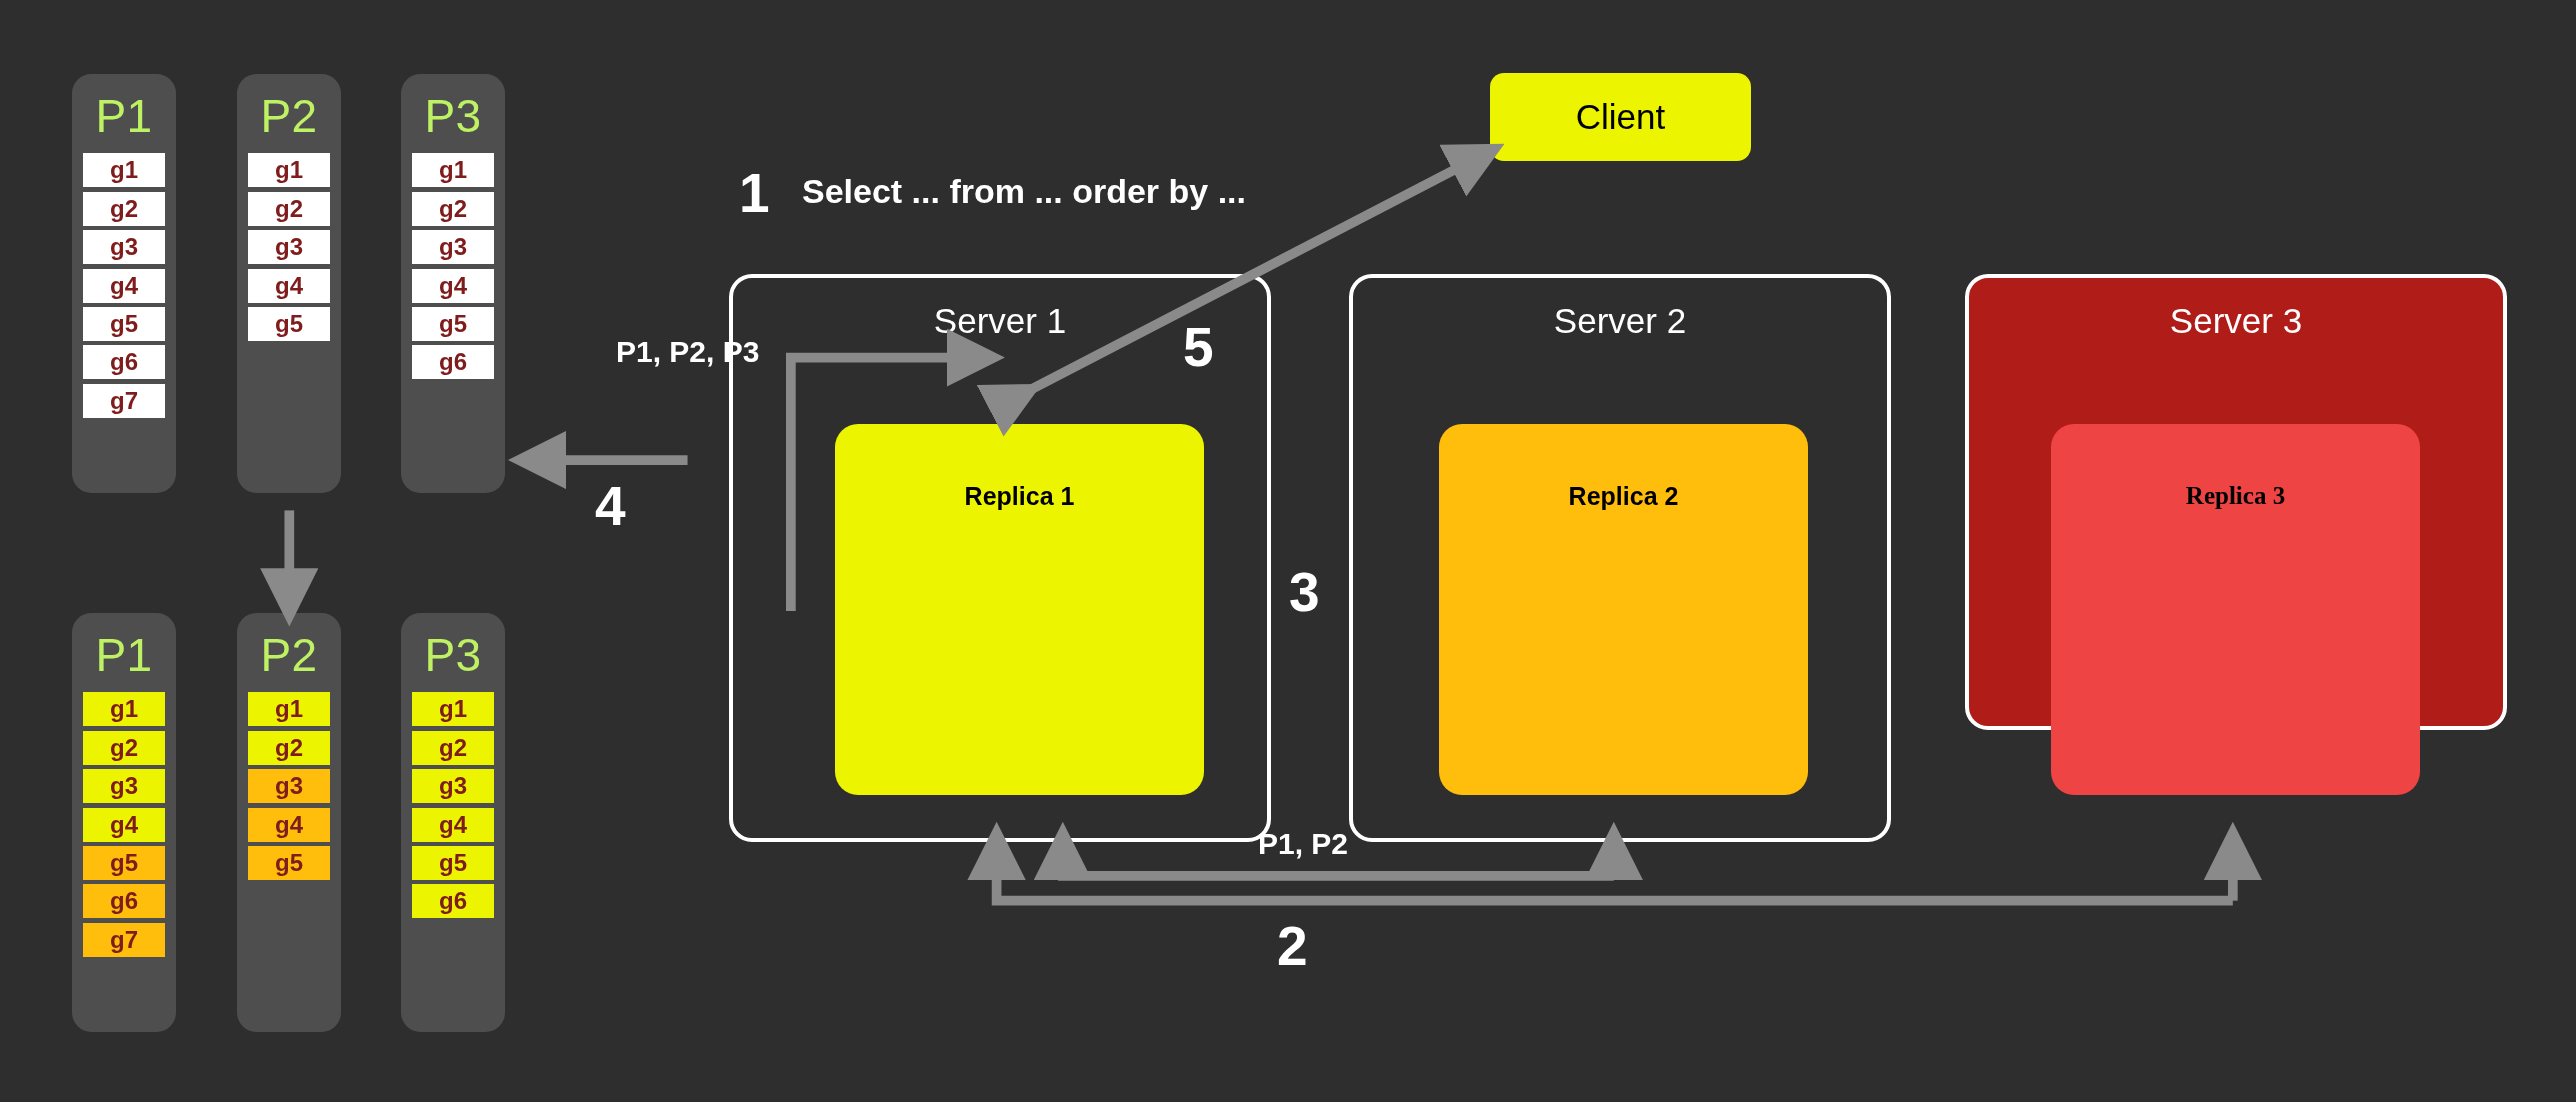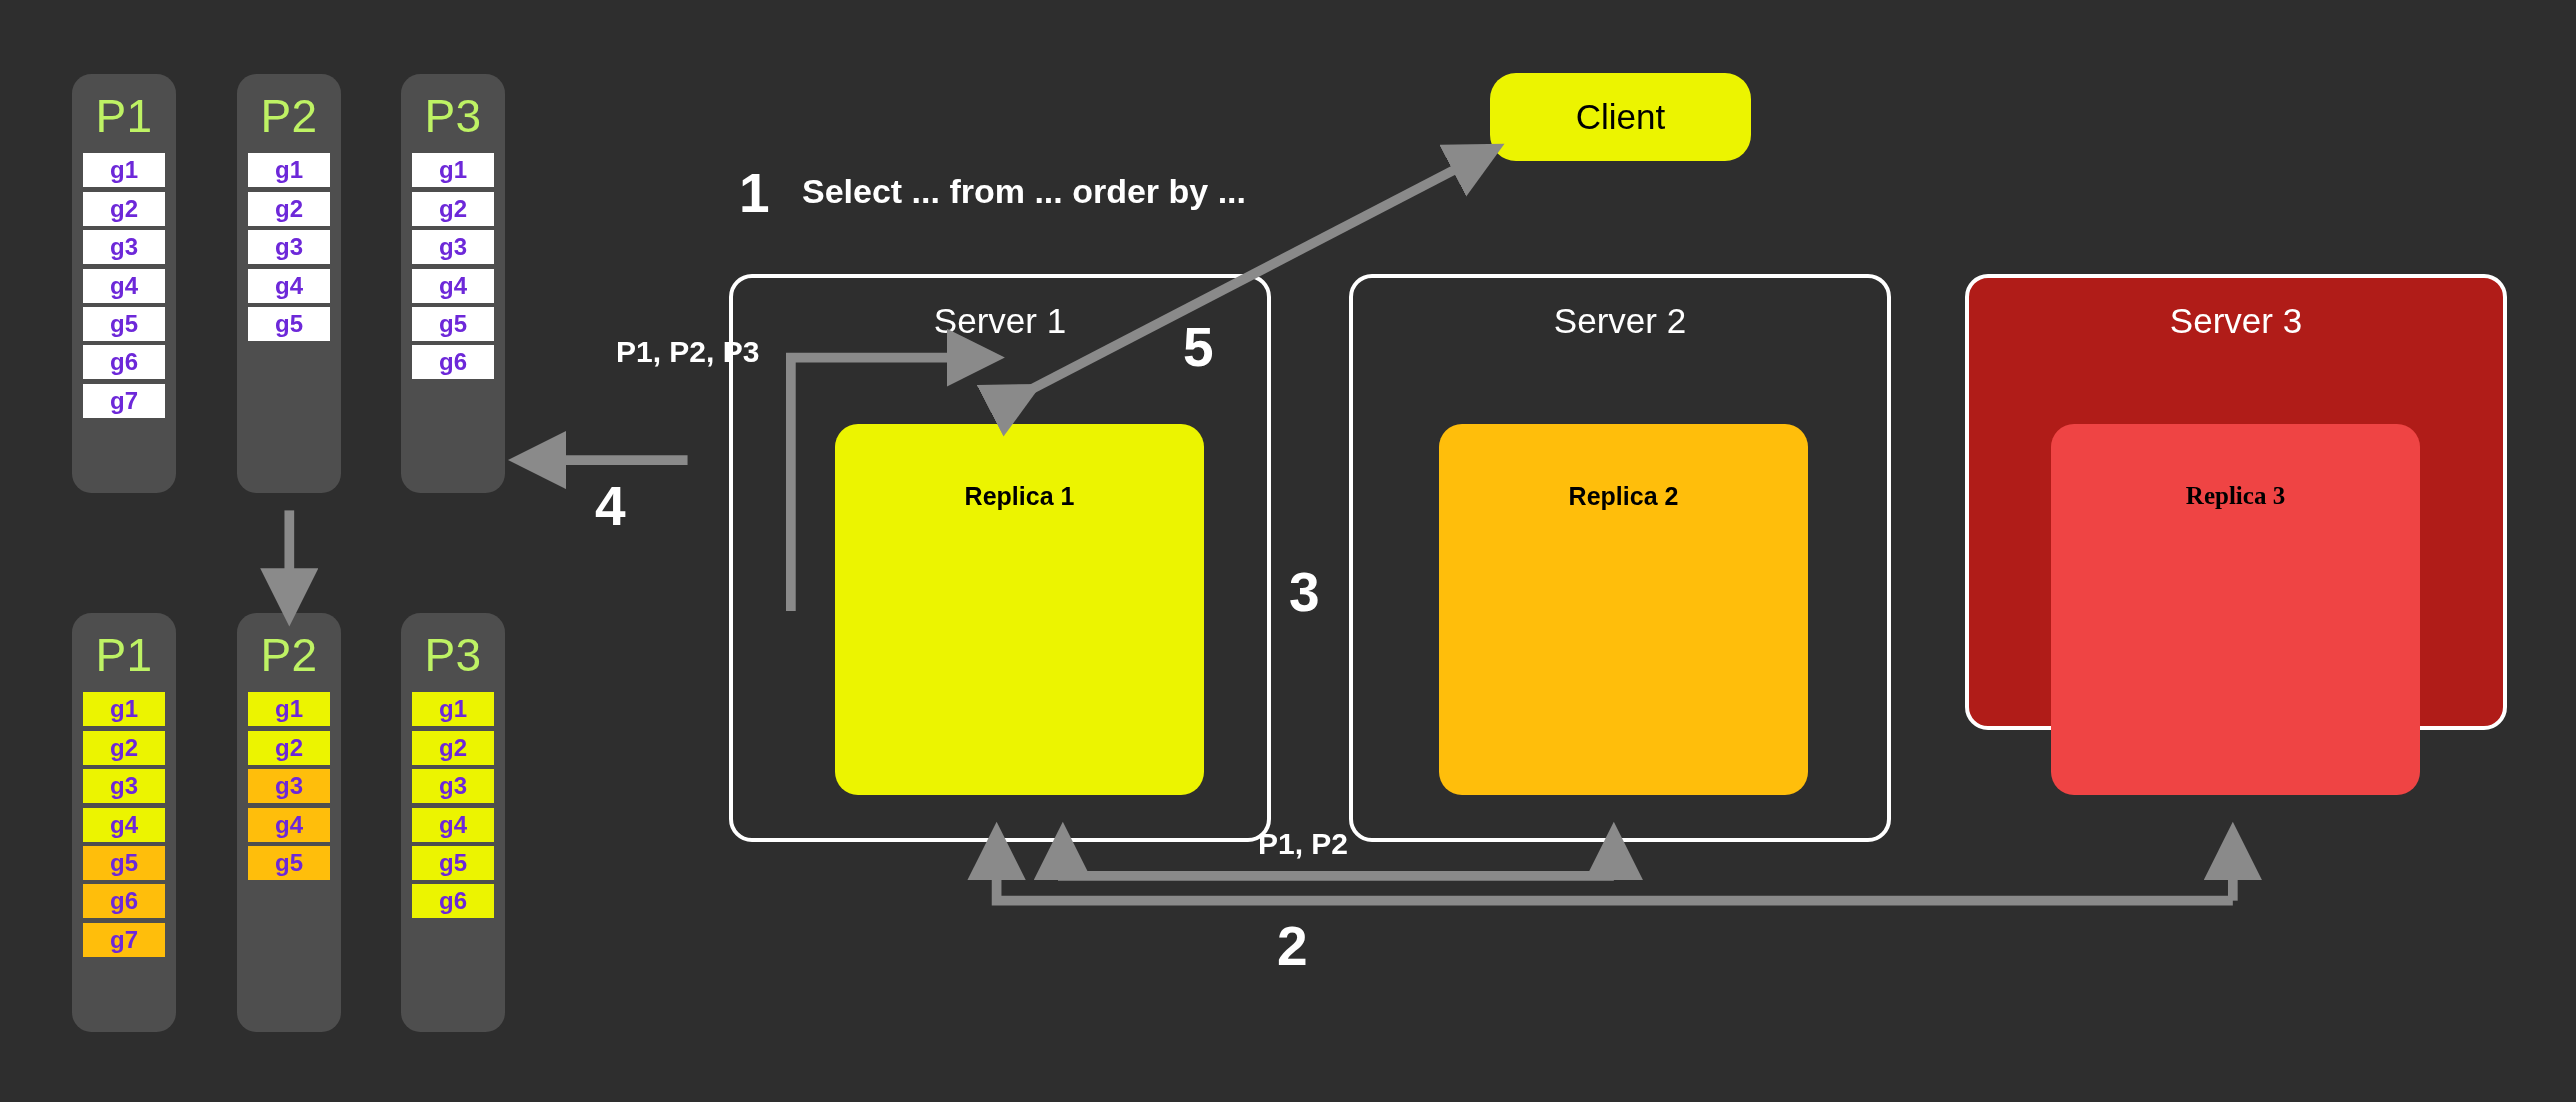--- a/index.html
+++ b/index.html
@@ -37,21 +37,21 @@
     padding: 0 10.6px;
   }
   .cell {
     height: 34px;
     margin-bottom: 4.4px;
     display: flex;
     align-items: center;
     justify-content: center;
     font-size: 24px;
     font-weight: bold;
-    color: #6d28d9;
+    color: #7f1d1d;
     background: #ffffff;
   }
   .cell.yellow { background: #ecf400; }
   .cell.orange { background: #ffbe0b; }
   .cell.white  { background: #ffffff; }
 
   
   .server {
     position: absolute;
     border: 4.4px solid #ffffff;
@@ -78,21 +78,21 @@
     color: #000000;
     font-size: 25px;
     font-weight: bold;
   }
   .replica span { margin-top: 58px; }
 
   
   .client {
     position: absolute;
     background: #ecf400;
-    border-radius: 26px;
+    border-radius: 14px;
     display: flex;
     align-items: center;
     justify-content: center;
     color: #000000;
     font-size: 35px;
     font-weight: 400;
   }
 
   
   .step-num {

